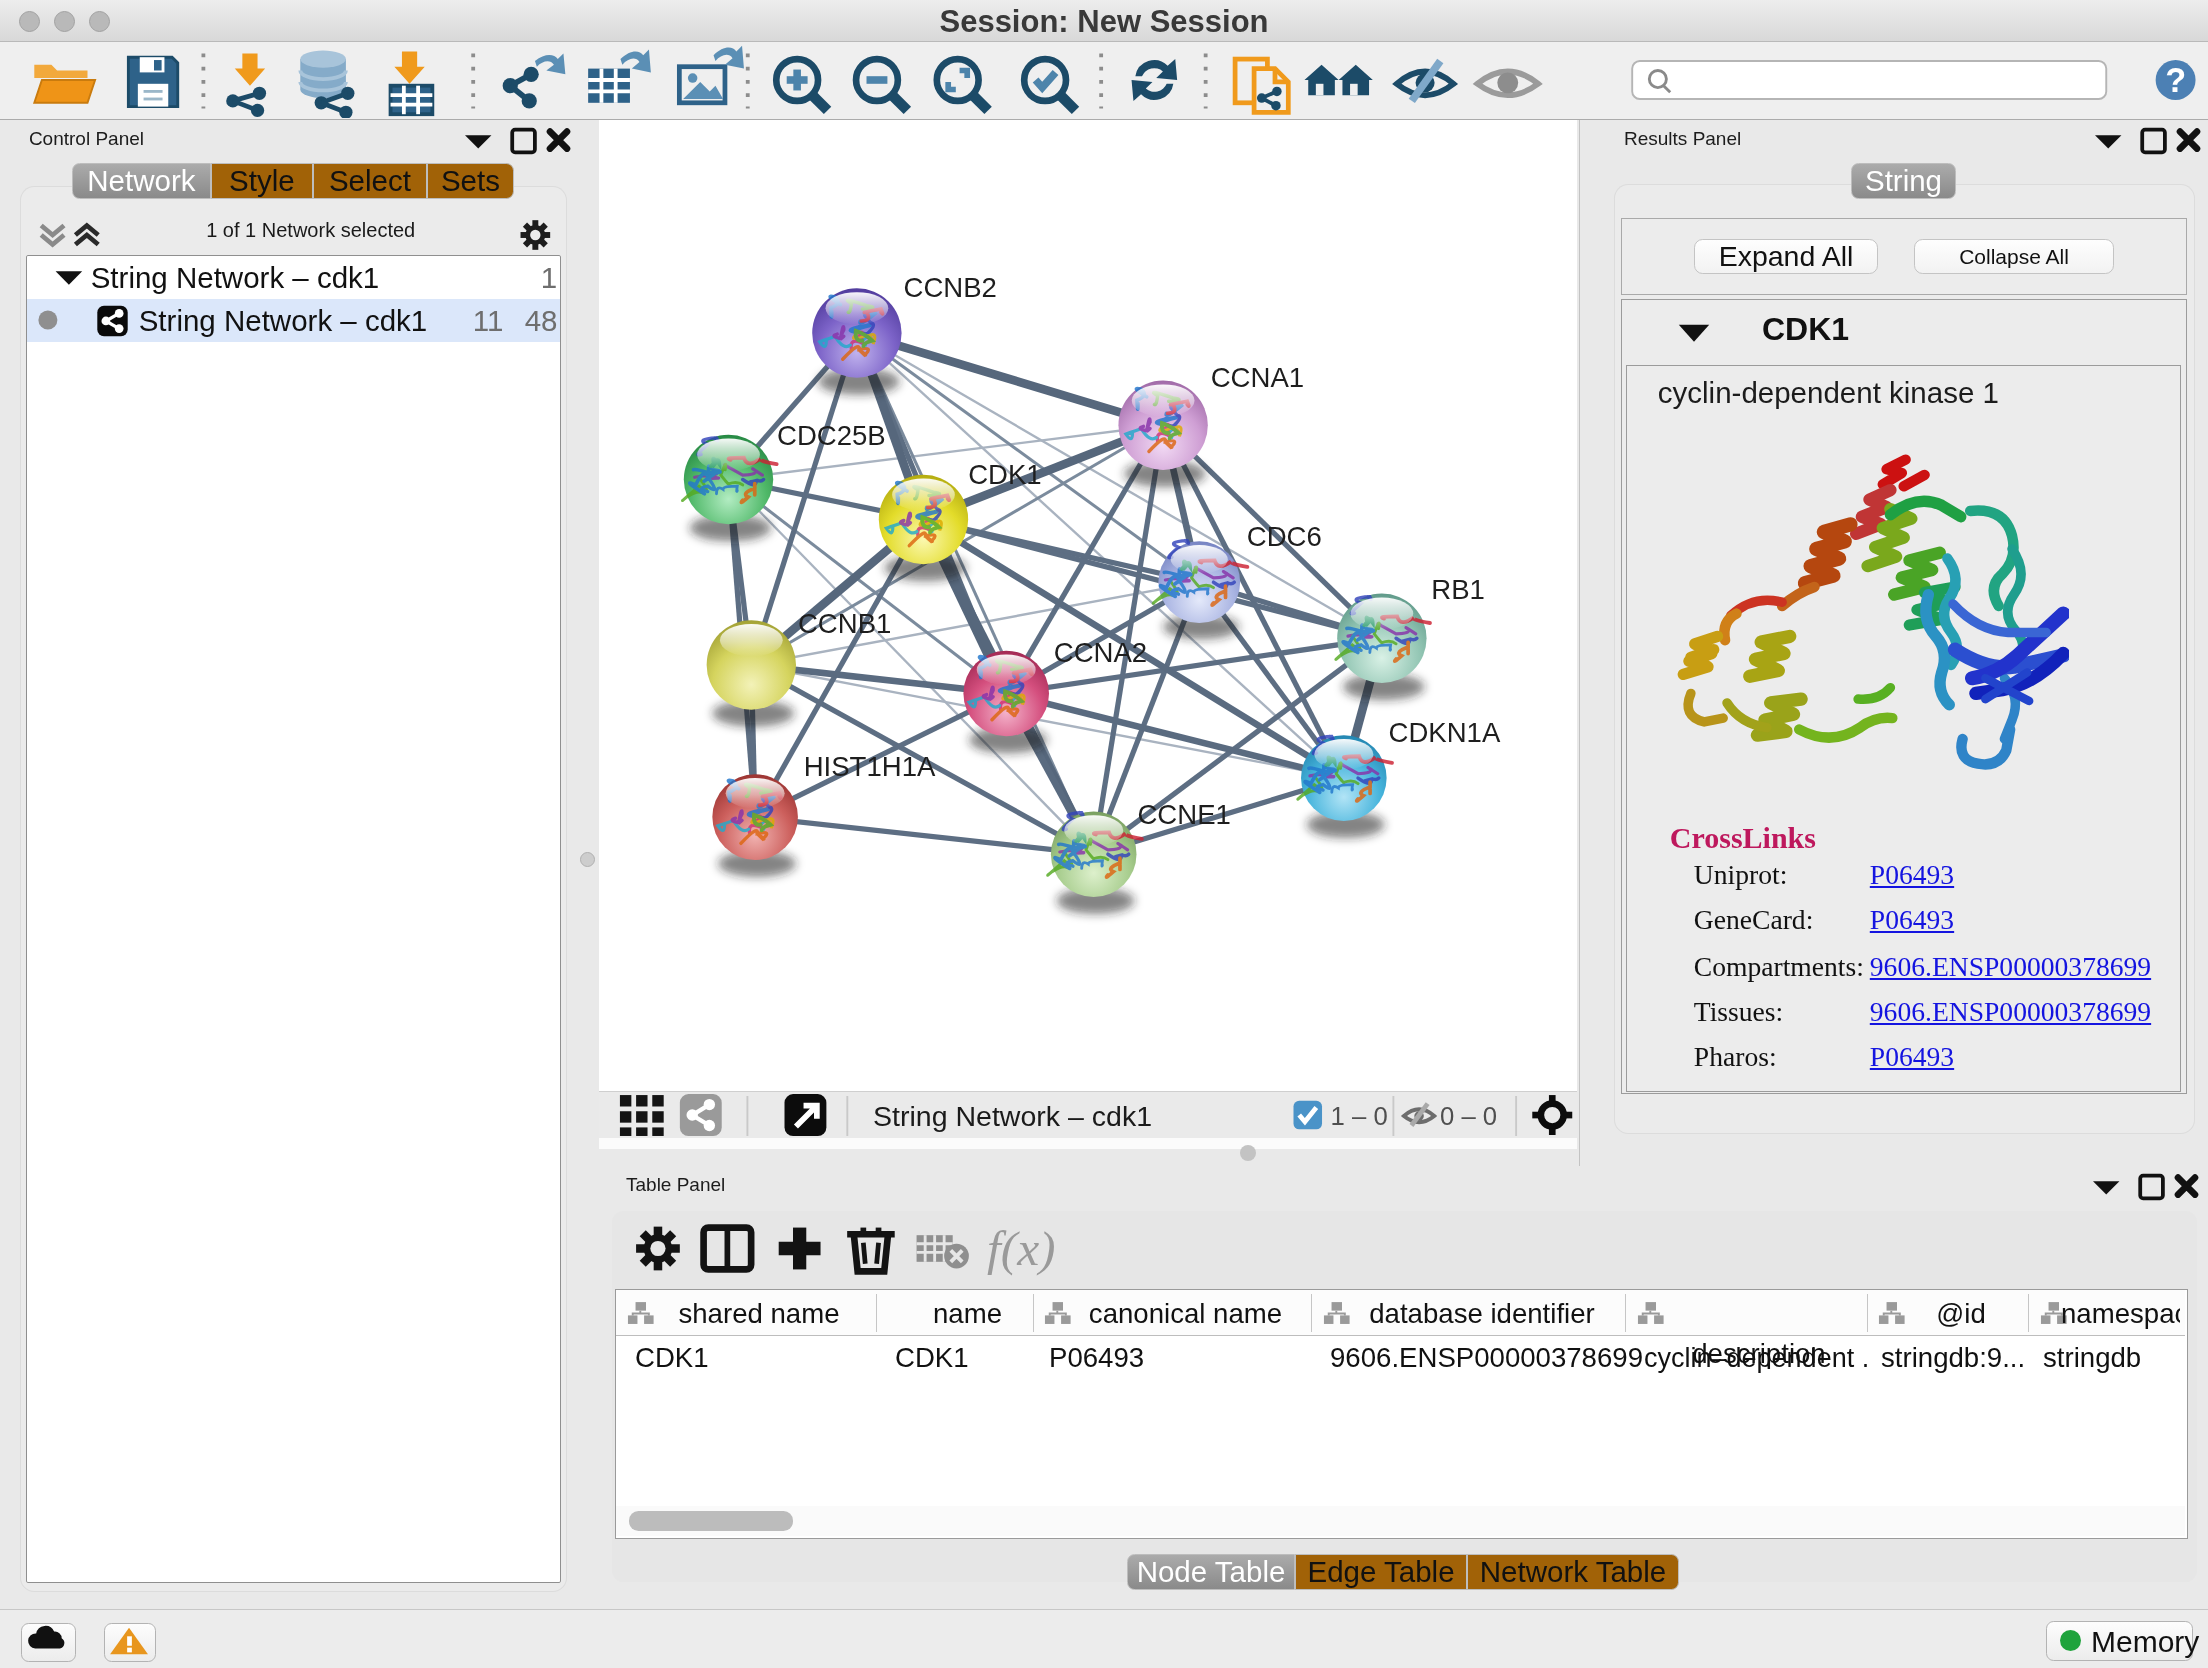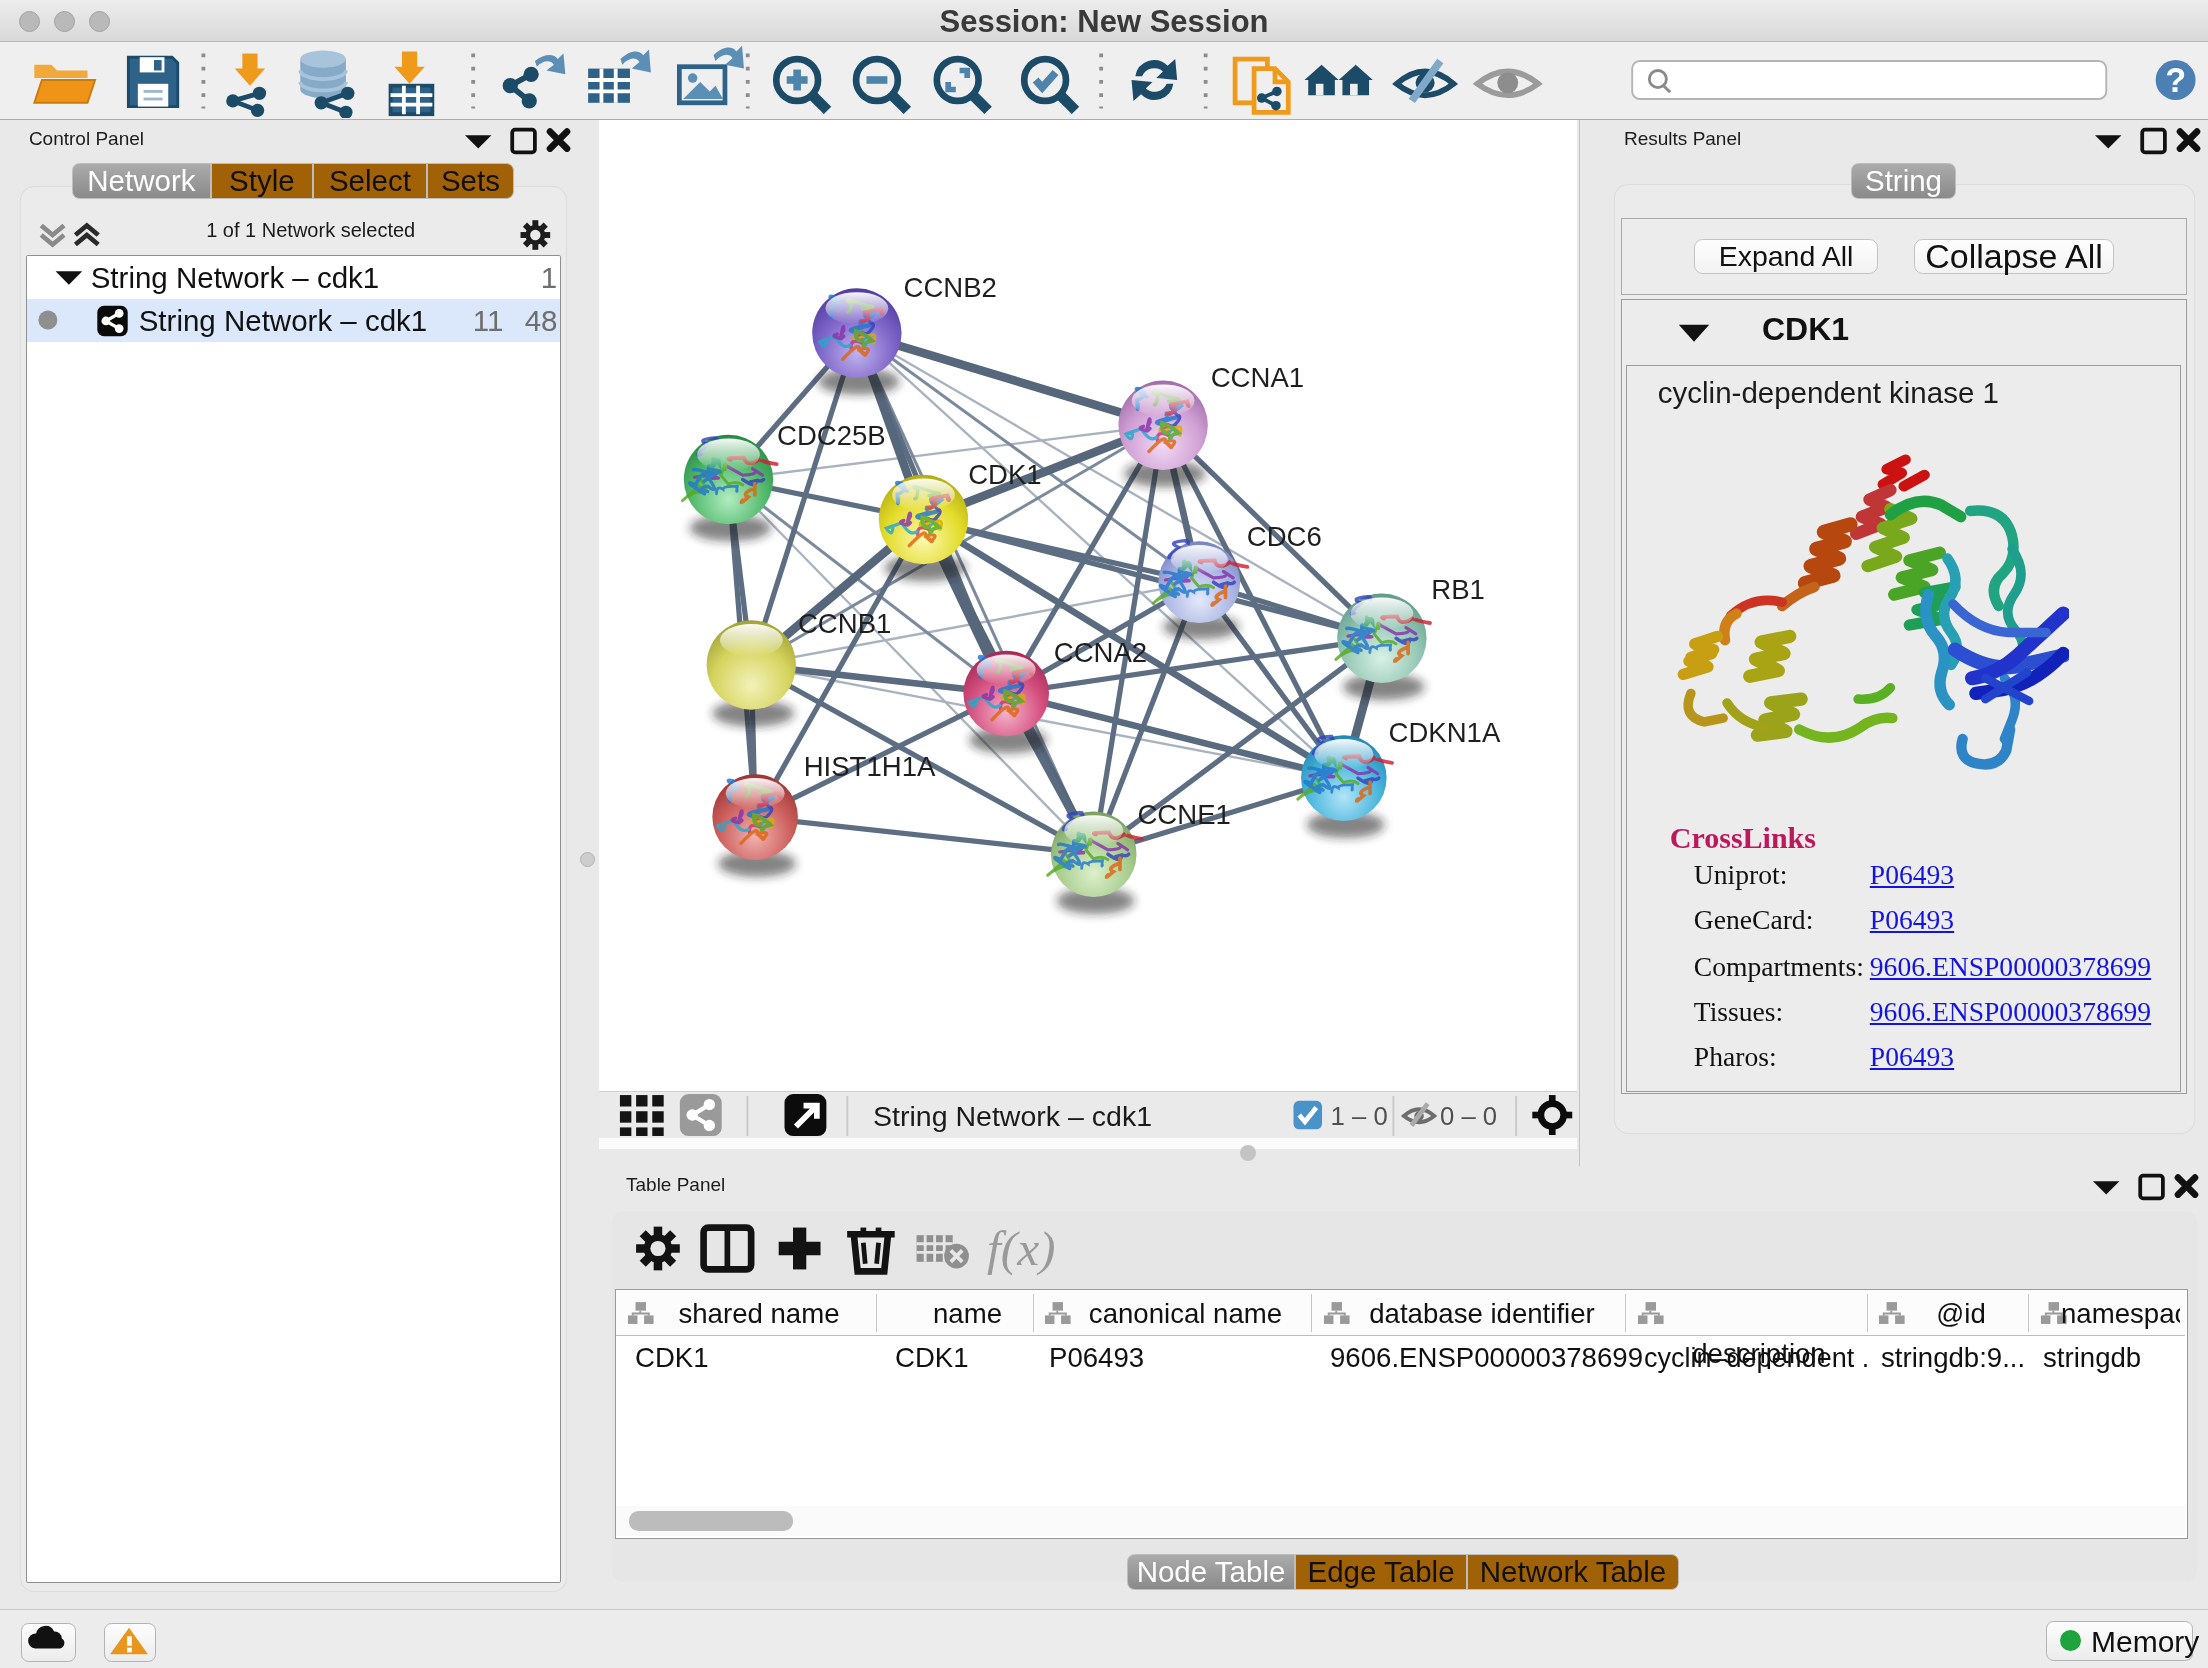--- a/index.html
+++ b/index.html
@@ -556,21 +556,21 @@
   <div class="ptitle" style="position:absolute;left:44px;top:7.6px;">Results Panel</div>
   <svg width="114" height="34" style="position:absolute;left:509px;top:3.8px;" viewBox="0 0 120 36">
     <polygon points="6,12 34,12 20,26" fill="#111"></polygon>
     <rect x="56" y="6" width="24" height="24" rx="3" fill="none" stroke="#111" stroke-width="4"></rect>
     <path d="M96,8 L114,26 M114,8 L96,26" stroke="#111" stroke-width="7" stroke-linecap="round"></path>
   </svg>
   <div style="position:absolute;left:35px;top:65px;width:579px;height:948px;background:#ebebeb;border-radius:13.3px;box-shadow:0 0 0 1px #dcdcdc;"></div>
   <div class="tab tabsel" style="left:271px;width:105px;border-radius:7.6px;">String</div>
   <div style="position:absolute;left:41px;top:98px;width:566px;height:77px;border:1.9px solid #a9a9a9;background:#ececec;"></div>
   <div style="position:absolute;left:114px;top:119px;width:184px;height:35px;background:linear-gradient(#fefefe,#f2f2f2);border:1px solid #c4c4c4;border-radius:8.6px;text-align:center;font-size:28.5px;line-height:33px;color:#111;">Expand All</div>
-  <div style="position:absolute;left:334px;top:119px;width:200px;height:35px;background:linear-gradient(#fefefe,#f2f2f2);border:1px solid #c4c4c4;border-radius:8.6px;text-align:center;font-size:34px;line-height:33px;color:#111;">Collapse All</div>
+  <div style="position:absolute;left:334px;top:119px;width:200px;height:35px;background:linear-gradient(#fefefe,#f2f2f2);border:1px solid #c4c4c4;border-radius:8.6px;text-align:center;font-size:21px;line-height:33px;color:#111;">Collapse All</div>
   <div style="position:absolute;left:41px;top:179px;width:566px;height:795px;border:1.9px solid #9b9b9b;background:#ececec;">
     <svg width="38" height="28.5" style="position:absolute;left:53px;top:19px;" viewBox="0 0 40 30">
         <polygon points="4,6 36,6 20,24" fill="#111"></polygon>
       </svg>
     <div style="position:absolute;left:79px;top:11.4px;width:209px;font-size:32px;font-weight:bold;color:#111;text-align:center;">CDK1</div>
     <div style="position:absolute;left:3.8px;top:65px;width:555px;height:727px;background:#ececec;border:1px solid #9b9b9b;">
       <div style="position:absolute;left:31px;top:9.5px;font-size:29.5px;color:#1c1c1c;">cyclin-dependent kinase 1</div>
       <svg width="399" height="323" viewBox="0 0 420 340" style="position:absolute;left:43px;top:88px;">
         <g fill="none" stroke-linecap="round" stroke-linejoin="round">
 

